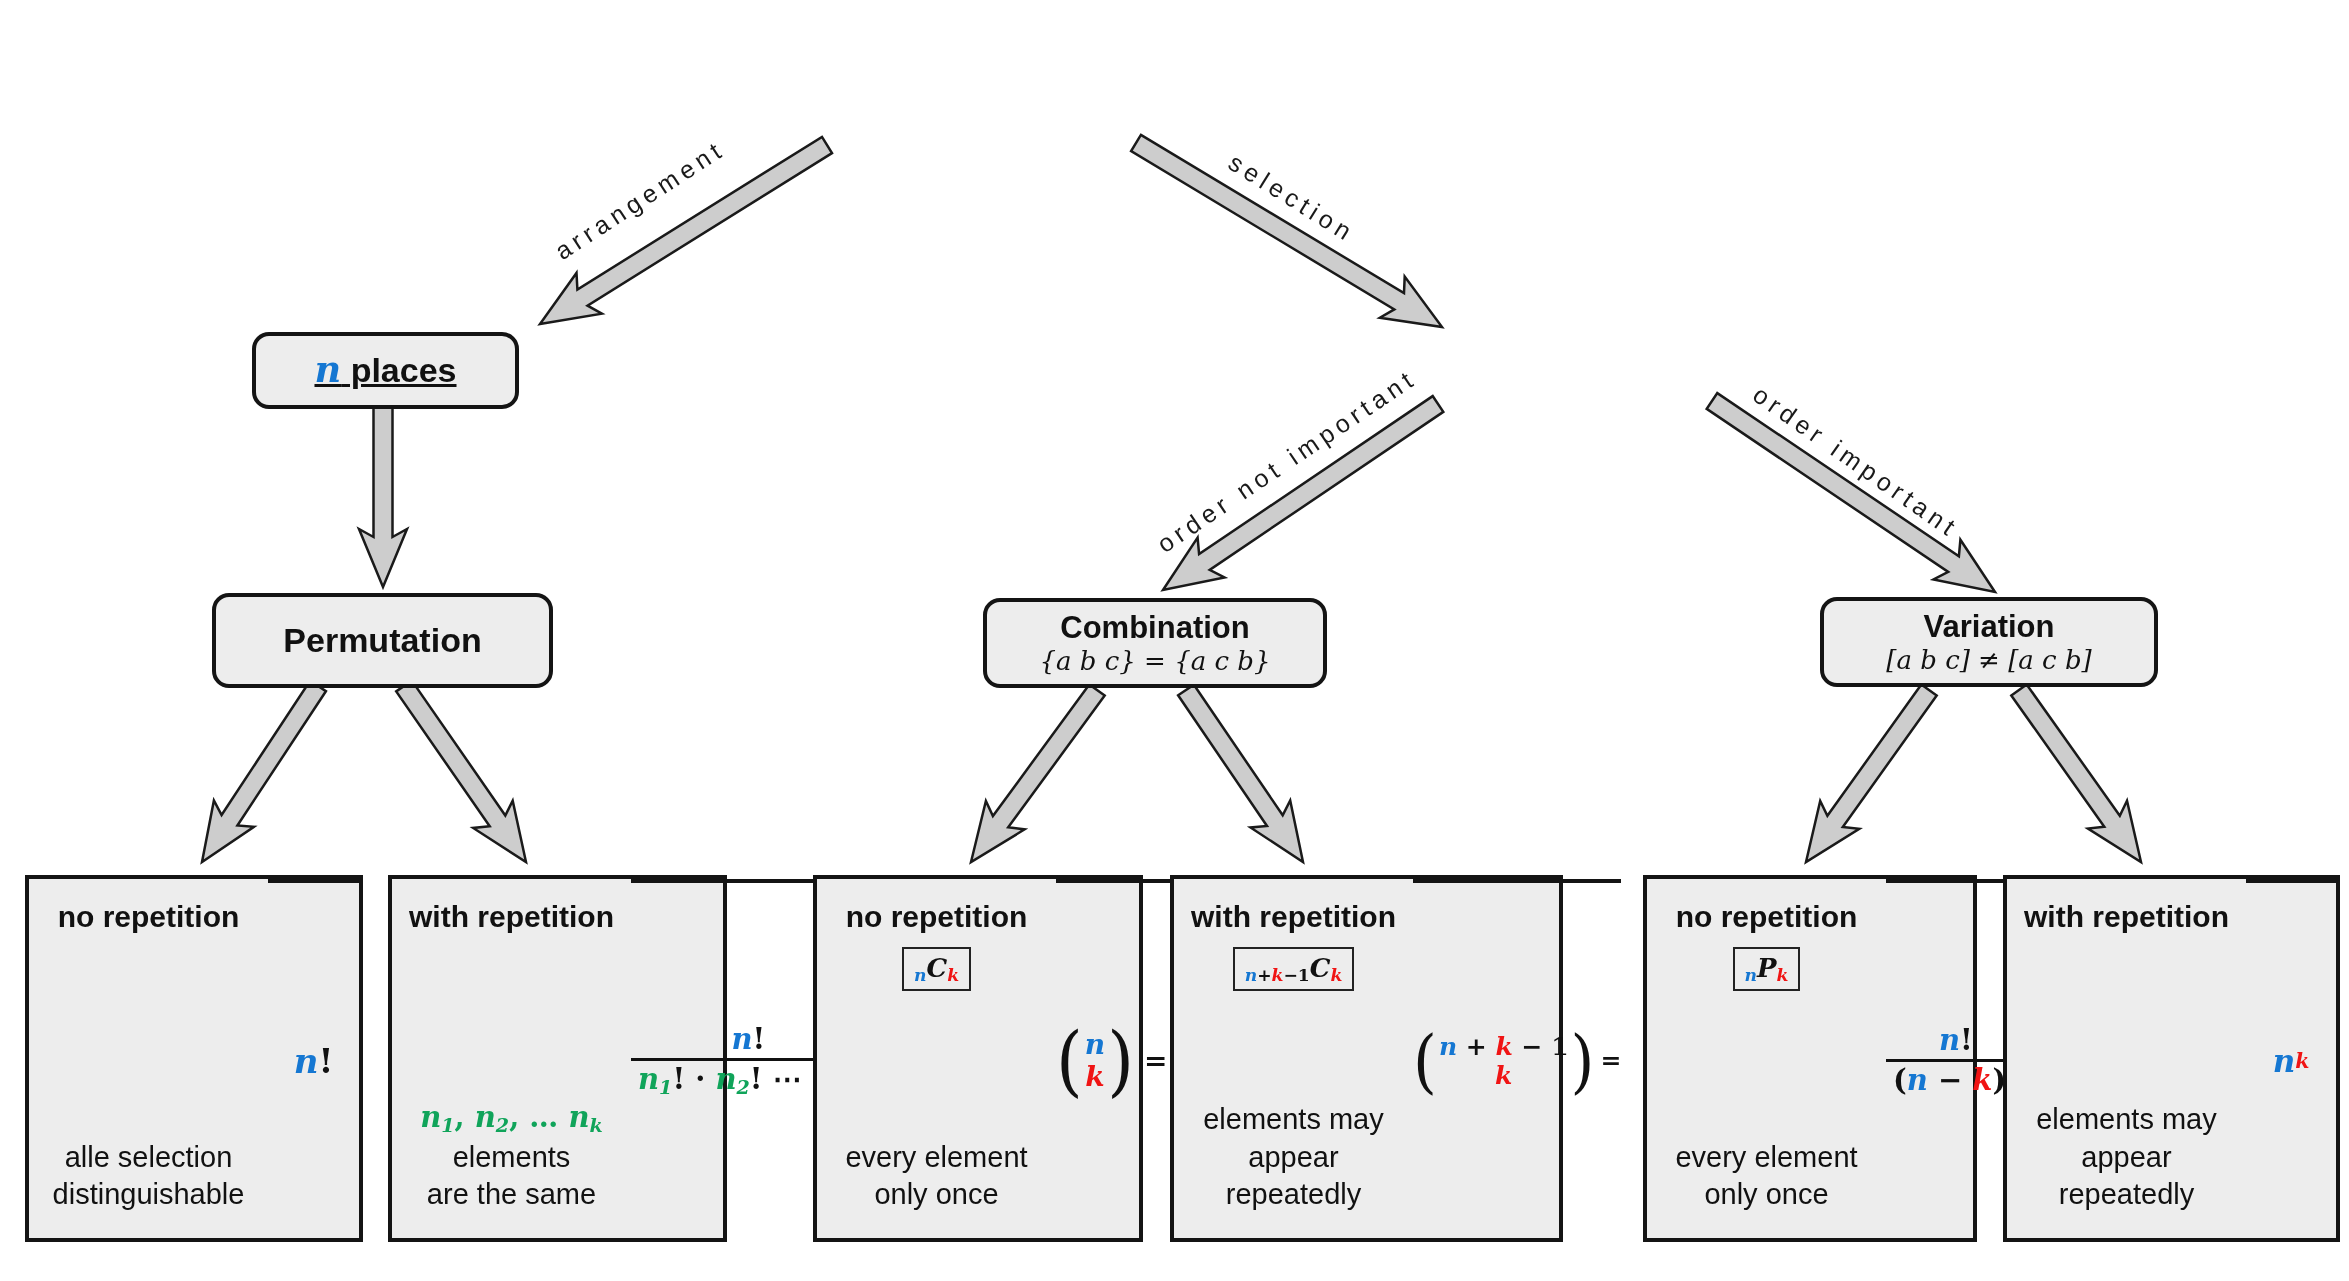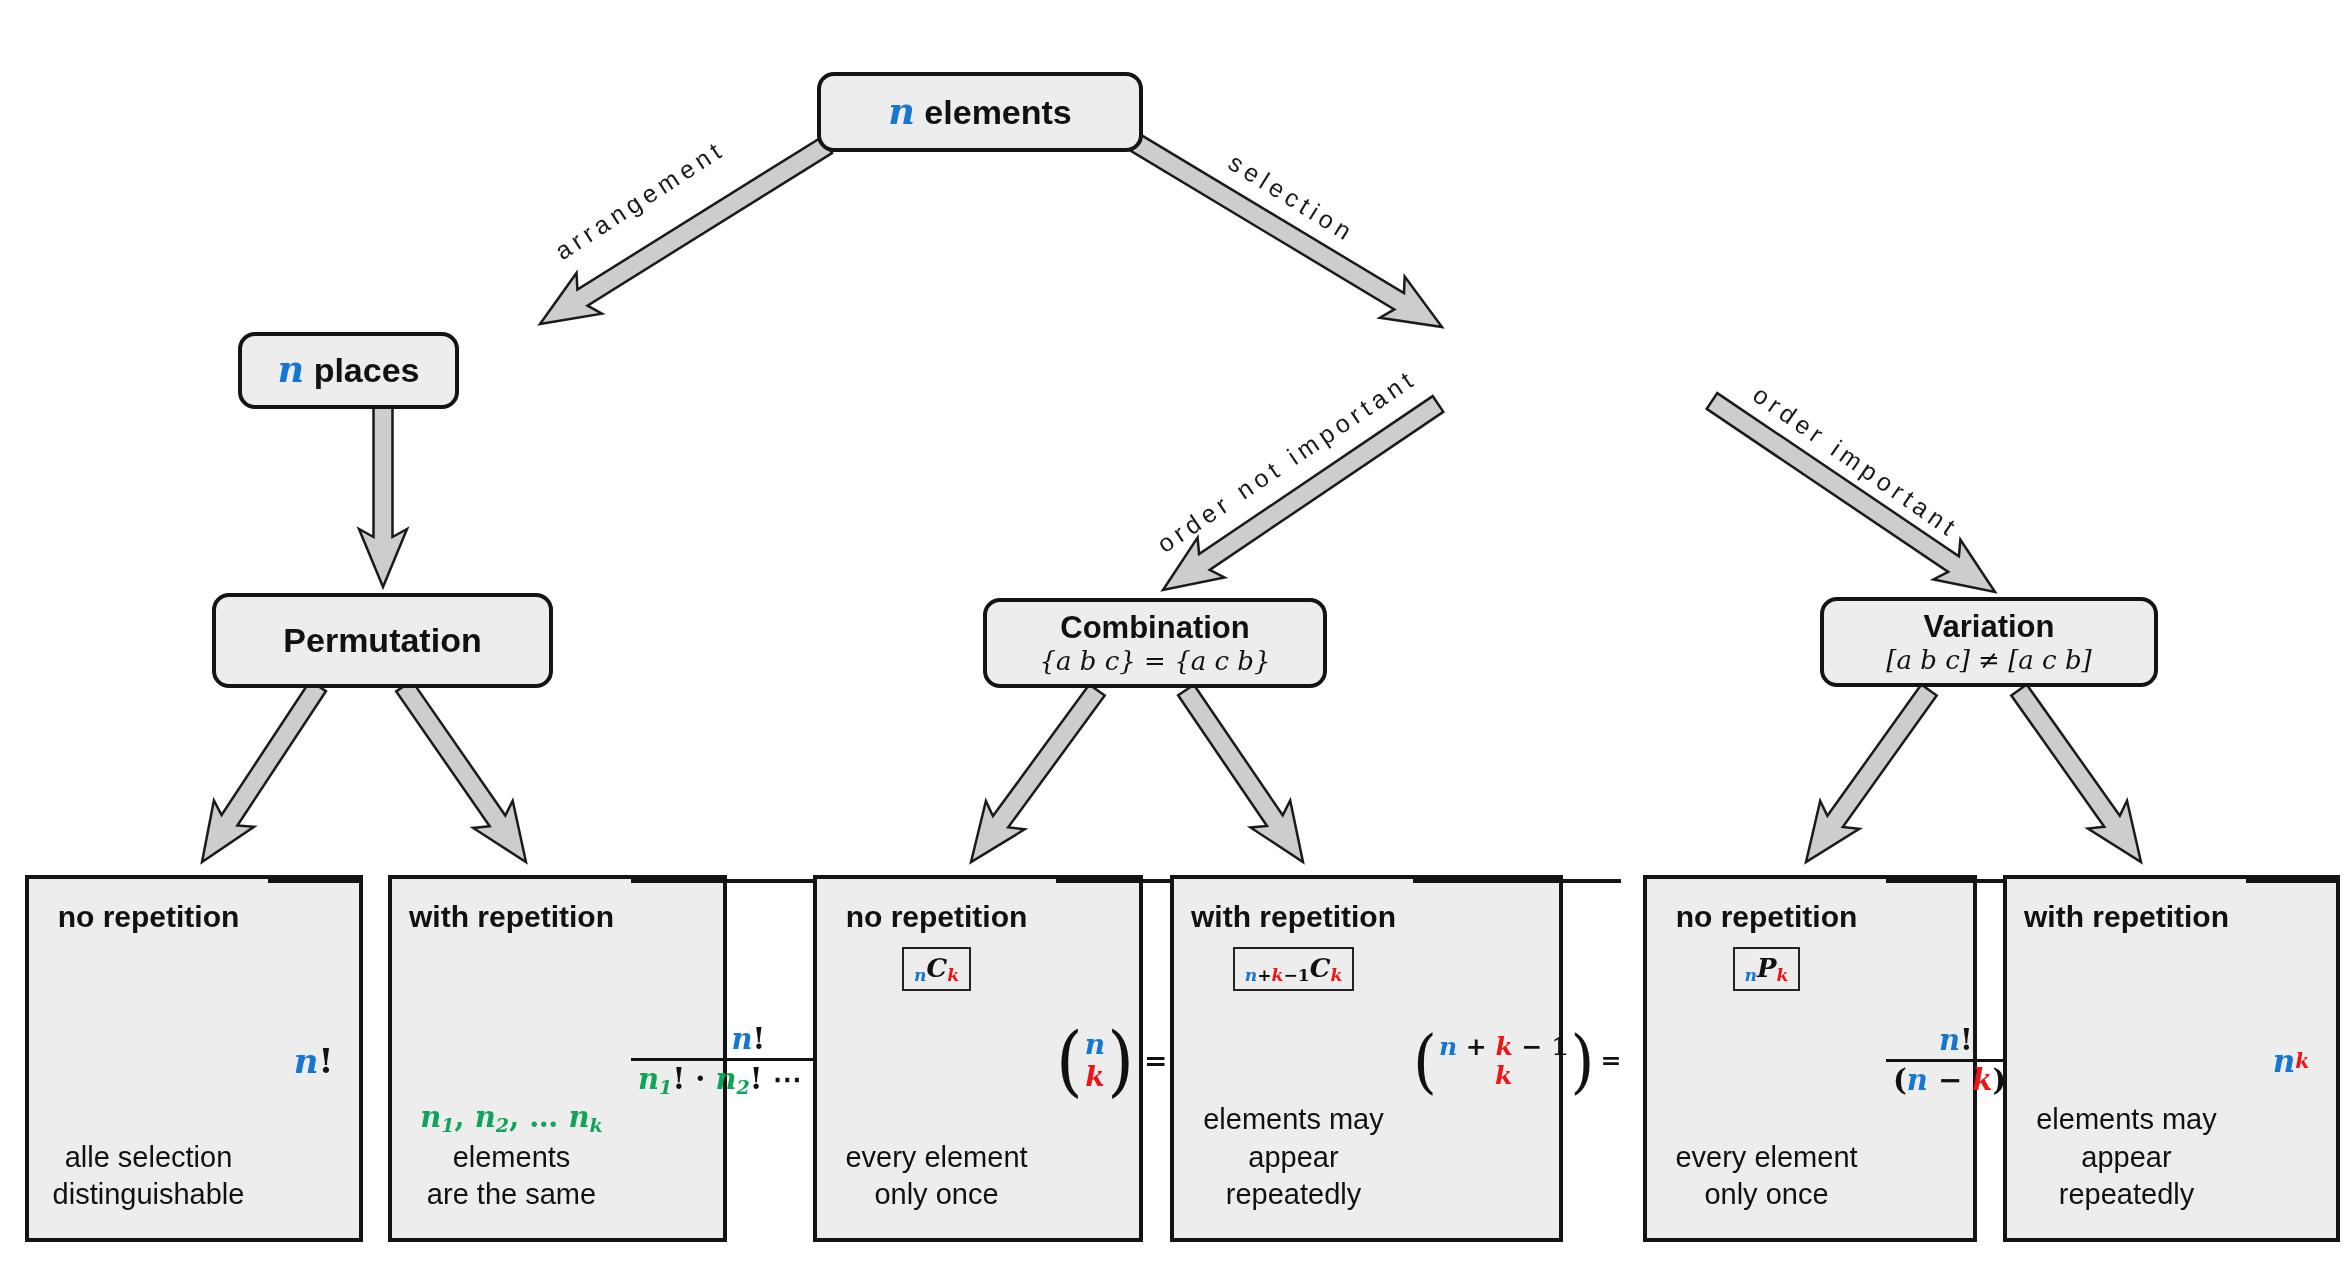--- a/index.html
+++ b/index.html
@@ -71,25 +71,22 @@
       <polygon points="1193.9,684.7 1282.7,815.3 1290.2,800.5 1303.0,862.0 1250.5,827.5 1267.0,826.0 1178.1,695.3" fill="#cdcdcd" stroke="#1a1a1a" stroke-width="2.5" stroke-linejoin="miter"></polygon>
       <polygon points="1936.7,695.5 1842.8,826.9 1859.3,828.8 1806.0,862.0 1820.2,800.9 1827.4,815.8 1921.3,684.5" fill="#cdcdcd" stroke="#1a1a1a" stroke-width="2.5" stroke-linejoin="miter"></polygon>
       <polygon points="2026.7,684.5 2119.8,815.7 2127.0,800.8 2141.0,862.0 2087.9,828.6 2104.3,826.7 2011.3,695.5" fill="#cdcdcd" stroke="#1a1a1a" stroke-width="2.5" stroke-linejoin="miter"></polygon>
     </svg>
 
   <div class="edge-label" style="left:640px;top:200px;transform:translate(-50%,-50%) rotate(-33deg);">arrangement</div>
   <div class="edge-label" style="left:1292px;top:198px;transform:translate(-50%,-50%) rotate(32deg);">selection</div>
   <div class="edge-label" style="left:1287px;top:461px;transform:translate(-50%,-50%) rotate(-34deg);">order not important</div>
   <div class="edge-label" style="left:1856px;top:462px;transform:translate(-50%,-50%) rotate(35deg);">order important</div>
 
-  <div class="rbox" style="left:817px;top:72px;width:326px;height:80px;">
-    <div class="ntitle"><span class="mi" style="color: rgb(21, 119, 210);">n</span><span class="lbl"> elements</span></div>
-  </div>
-
-  <div class="rbox" style="left:238px;top:332px;width:221px;height:77px;">
+
+  <div class="rbox" style="left:252px;top:332px;width:267px;height:77px;text-decoration:underline;">
     <div class="ntitle"><span class="mi" style="color: rgb(21, 119, 210);">n</span><span class="lbl"> places</span></div>
   </div>
 
 
   <div class="rbox" style="left:212px;top:593px;width:341px;height:95px;justify-content:center;">
     <div class="ntitle">Permutation</div>
   </div>
 
   <div class="rbox" style="left:983px;top:598px;width:344px;height:90px;">
     <div class="ntitle" style="font-size:31px;">Combination</div>

